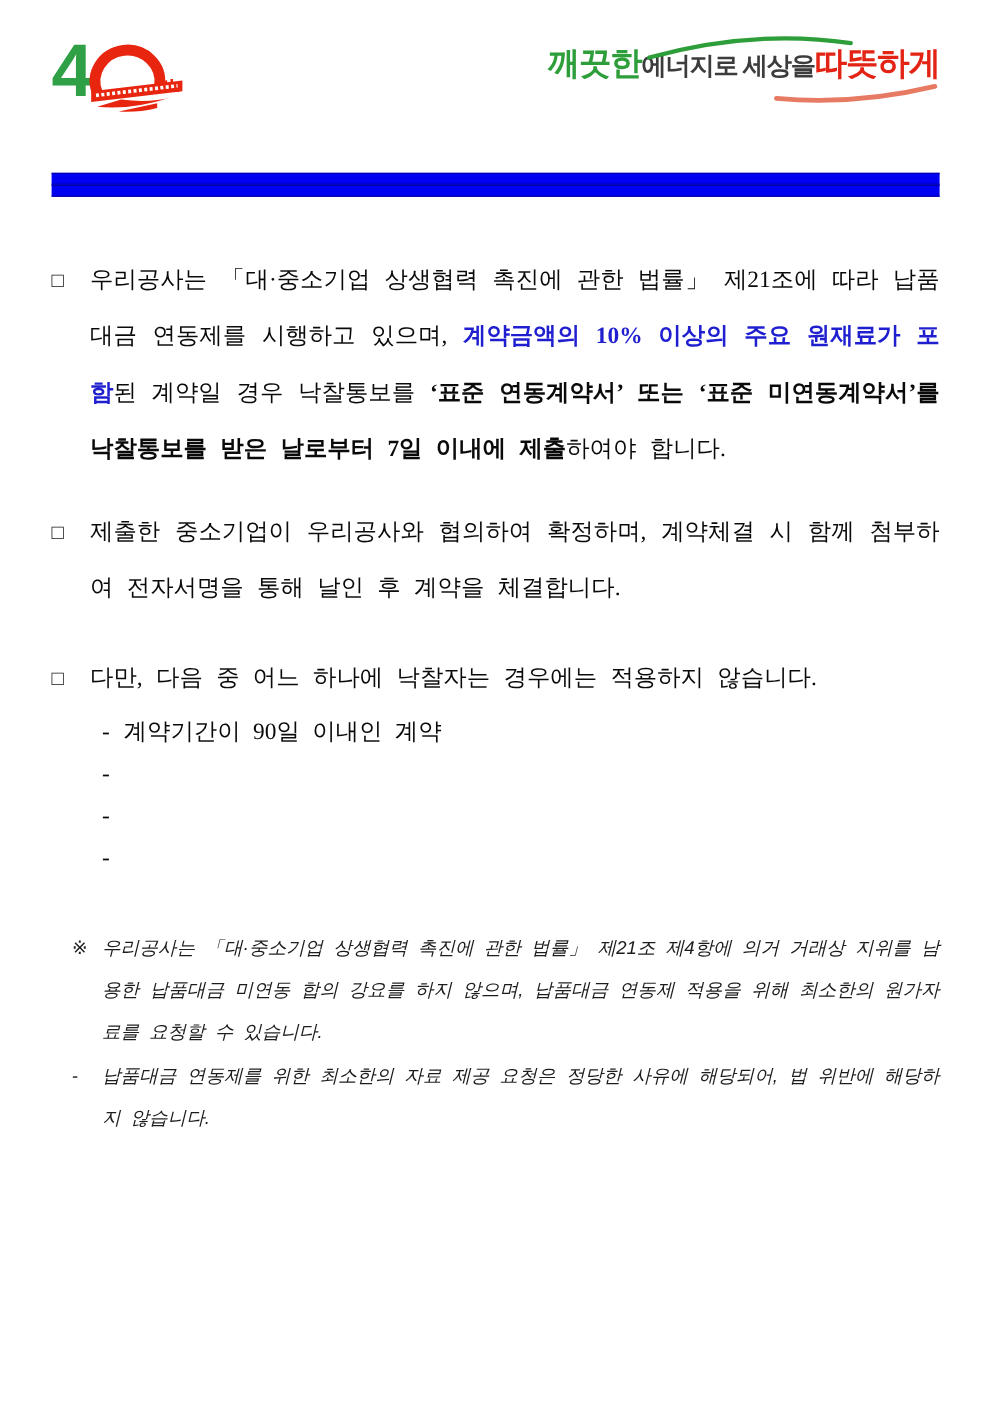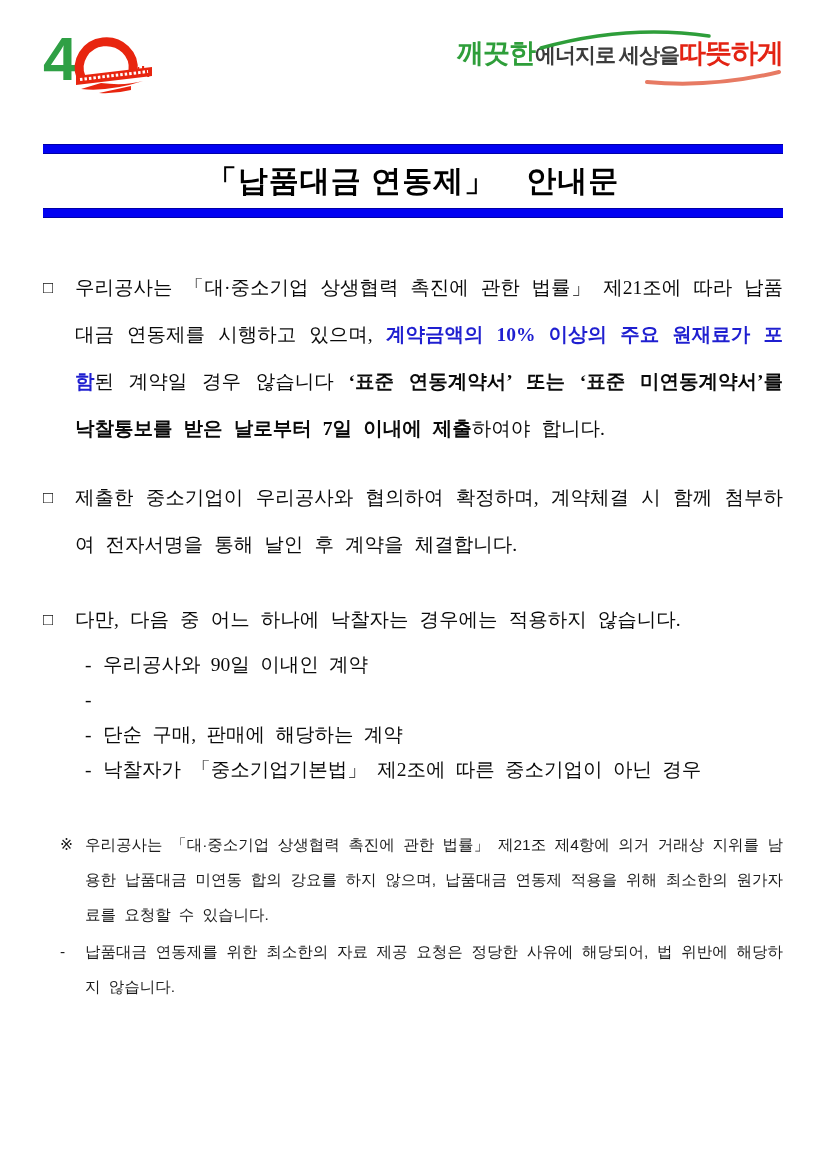--- a/index.html
+++ b/index.html
@@ -9,21 +9,21 @@
     background:#ffffff;
     margin:0 auto;
     font-family:"Liberation Serif","DejaVu Serif",serif;
     color:#0a0a0a;
     overflow:hidden;
   }
   .content{position:absolute;left:43px;top:0;width:740px;}
   
   .header-row{display:flex;justify-content:space-between;align-items:flex-start;padding-top:20px;height:102px;}
   .logo{width:122px;height:78px;}
-  .slogan{position:relative;margin-top:10px;white-space:nowrap;font-family:Liberation Serif, serif;line-height:46px;}
+  .slogan{position:relative;margin-top:10px;white-space:nowrap;font-family:Liberation Sans, sans-serif;line-height:46px;}
   .slogan .green{color:#2e9e3a;font-weight:bold;font-size:27px;letter-spacing:-1px;}
   .slogan .dark{color:#3c3c3c;font-weight:bold;font-size:21px;letter-spacing:-1px;}
   .slogan .red{color:#e32313;font-weight:bold;font-size:27px;letter-spacing:-1px;}
   .slogan svg{position:absolute;pointer-events:none;}
   
   .title-block{margin-top:22px;}
   .blue-bar{height:8px;background:#0202f2;border-top:1px solid #0000a8;border-bottom:1px solid #0000a8;}
   .doc-title{
     text-align:center;font-weight:bold;font-size:30px;line-height:46px;
     padding:4px 0;letter-spacing:1px;color:#000;
@@ -37,21 +37,21 @@
   .para.third{margin-top:28px;}
   .run-bold{font-weight:bold;}
   .run-blue{font-weight:bold;color:#1f1fd0;}
   .excl-list{margin-top:4px;}
   .excl-item{display:flex;font-size:19.5px;line-height:35px;padding-left:42px;word-spacing:0.28em;}
   .excl-item .dash{flex:0 0 18px;}
   
   .note{margin-top:40px;font-family:"Liberation Sans","DejaVu Sans",sans-serif;font-size:15.5px;line-height:35px;color:#1c1c1c;}
   .note-item{display:flex;padding-left:17px;}
   .note-item .marker{flex:0 0 25px;}
-  .note-item .ntext{flex:1;text-align:justify;word-spacing:0.25em;}
+  .note-item .ntext{flex:1;text-align:justify;word-spacing:0.25em;font-style:italic;}
   .note-item.sub{margin-top:2px;}
 </style>
 </head>
 <body>
 
 <div class="page">
   <div class="content">
 
     <div class="header-row">
       <svg class="logo" viewBox="0 0 122 78" aria-hidden="true">
@@ -70,55 +70,52 @@
         <svg width="330" height="60" style="left:0;top:14px;">
           <path d="M 190 38 Q 255 44 322 28" stroke="#e77a63" stroke-width="4" fill="none" stroke-linecap="round"></path>
         </svg>
         <span class="green">깨끗한</span><span class="dark">에너지로</span>
         <span class="dark">세상을</span><span class="red">따뜻하게</span>
       </div>
     </div>
 
     <div class="title-block">
       <div class="blue-bar"></div>
-      <div class="doc-title">「납품대금 연동제」　안내문</div>
       <div class="blue-bar"></div>
     </div>
 
     <div class="para">
       <span class="bullet">□</span>
       <div class="ptext">
-        <span>우리공사는 「대·중소기업 상생협력 촉진에 관한 법률」 제21조에 따라 납품대금 연동제를 시행하고 있으며, </span><span class="run-blue">계약금액의 10% 이상의 주요 원재료가 포함</span><span>된 계약일 경우 않습니다 </span><span class="run-bold">‘표준 연동계약서’ 또는 ‘표준 미연동계약서’를 낙찰통보를 받은 날로부터 7일 이내에 제출</span><span>하여야 합니다.</span>
+        <span>우리공사는 「대·중소기업 상생협력 촉진에 관한 법률」 제21조에 따라 납품대금 연동제를 시행하고 있으며, </span><span class="run-blue">계약금액의 10% 이상의 주요 원재료가 포함</span><span>된 계약일 경우 낙찰통보를 </span><span class="run-bold">‘표준 연동계약서’ 또는 ‘표준 미연동계약서’를 낙찰통보를 받은 날로부터 7일 이내에 제출</span><span>하여야 합니다.</span>
       </div>
     </div>
 
     <div class="para second">
       <span class="bullet">□</span>
       <div class="ptext">제출한 중소기업이 우리공사와 협의하여 확정하며, 계약체결 시 함께 첨부하여 전자서명을 통해 날인 후 계약을 체결합니다.</div>
     </div>
 
     <div class="para third">
       <span class="bullet">□</span>
       <div class="ptext">다만, 다음 중 어느 하나에 낙찰자는 경우에는 적용하지 않습니다.</div>
     </div>
     <div class="excl-list">
       <div class="excl-item">
         <span class="dash">-</span>
-        <span>우리공사와 90일 이내인 계약</span>
+        <span>계약기간이 90일 이내인 계약</span>
       </div>
       <div class="excl-item">
         <span class="dash">-</span>
       </div>
       <div class="excl-item">
         <span class="dash">-</span>
-        <span>단순 구매, 판매에 해당하는 계약</span>
       </div>
       <div class="excl-item">
         <span class="dash">-</span>
-        <span>낙찰자가 「중소기업기본법」 제2조에 따른 중소기업이 아닌 경우</span>
       </div>
     </div>
 
     <div class="note">
       <div class="note-item">
         <span class="marker">※</span>
         <div class="ntext">우리공사는 「대·중소기업 상생협력 촉진에 관한 법률」 제21조 제4항에 의거 거래상 지위를 남용한 납품대금 미연동 합의 강요를 하지 않으며, 납품대금 연동제 적용을 위해 최소한의 원가자료를 요청할 수 있습니다.</div>
       </div>
       <div class="note-item sub">
         <span class="marker">-</span>

